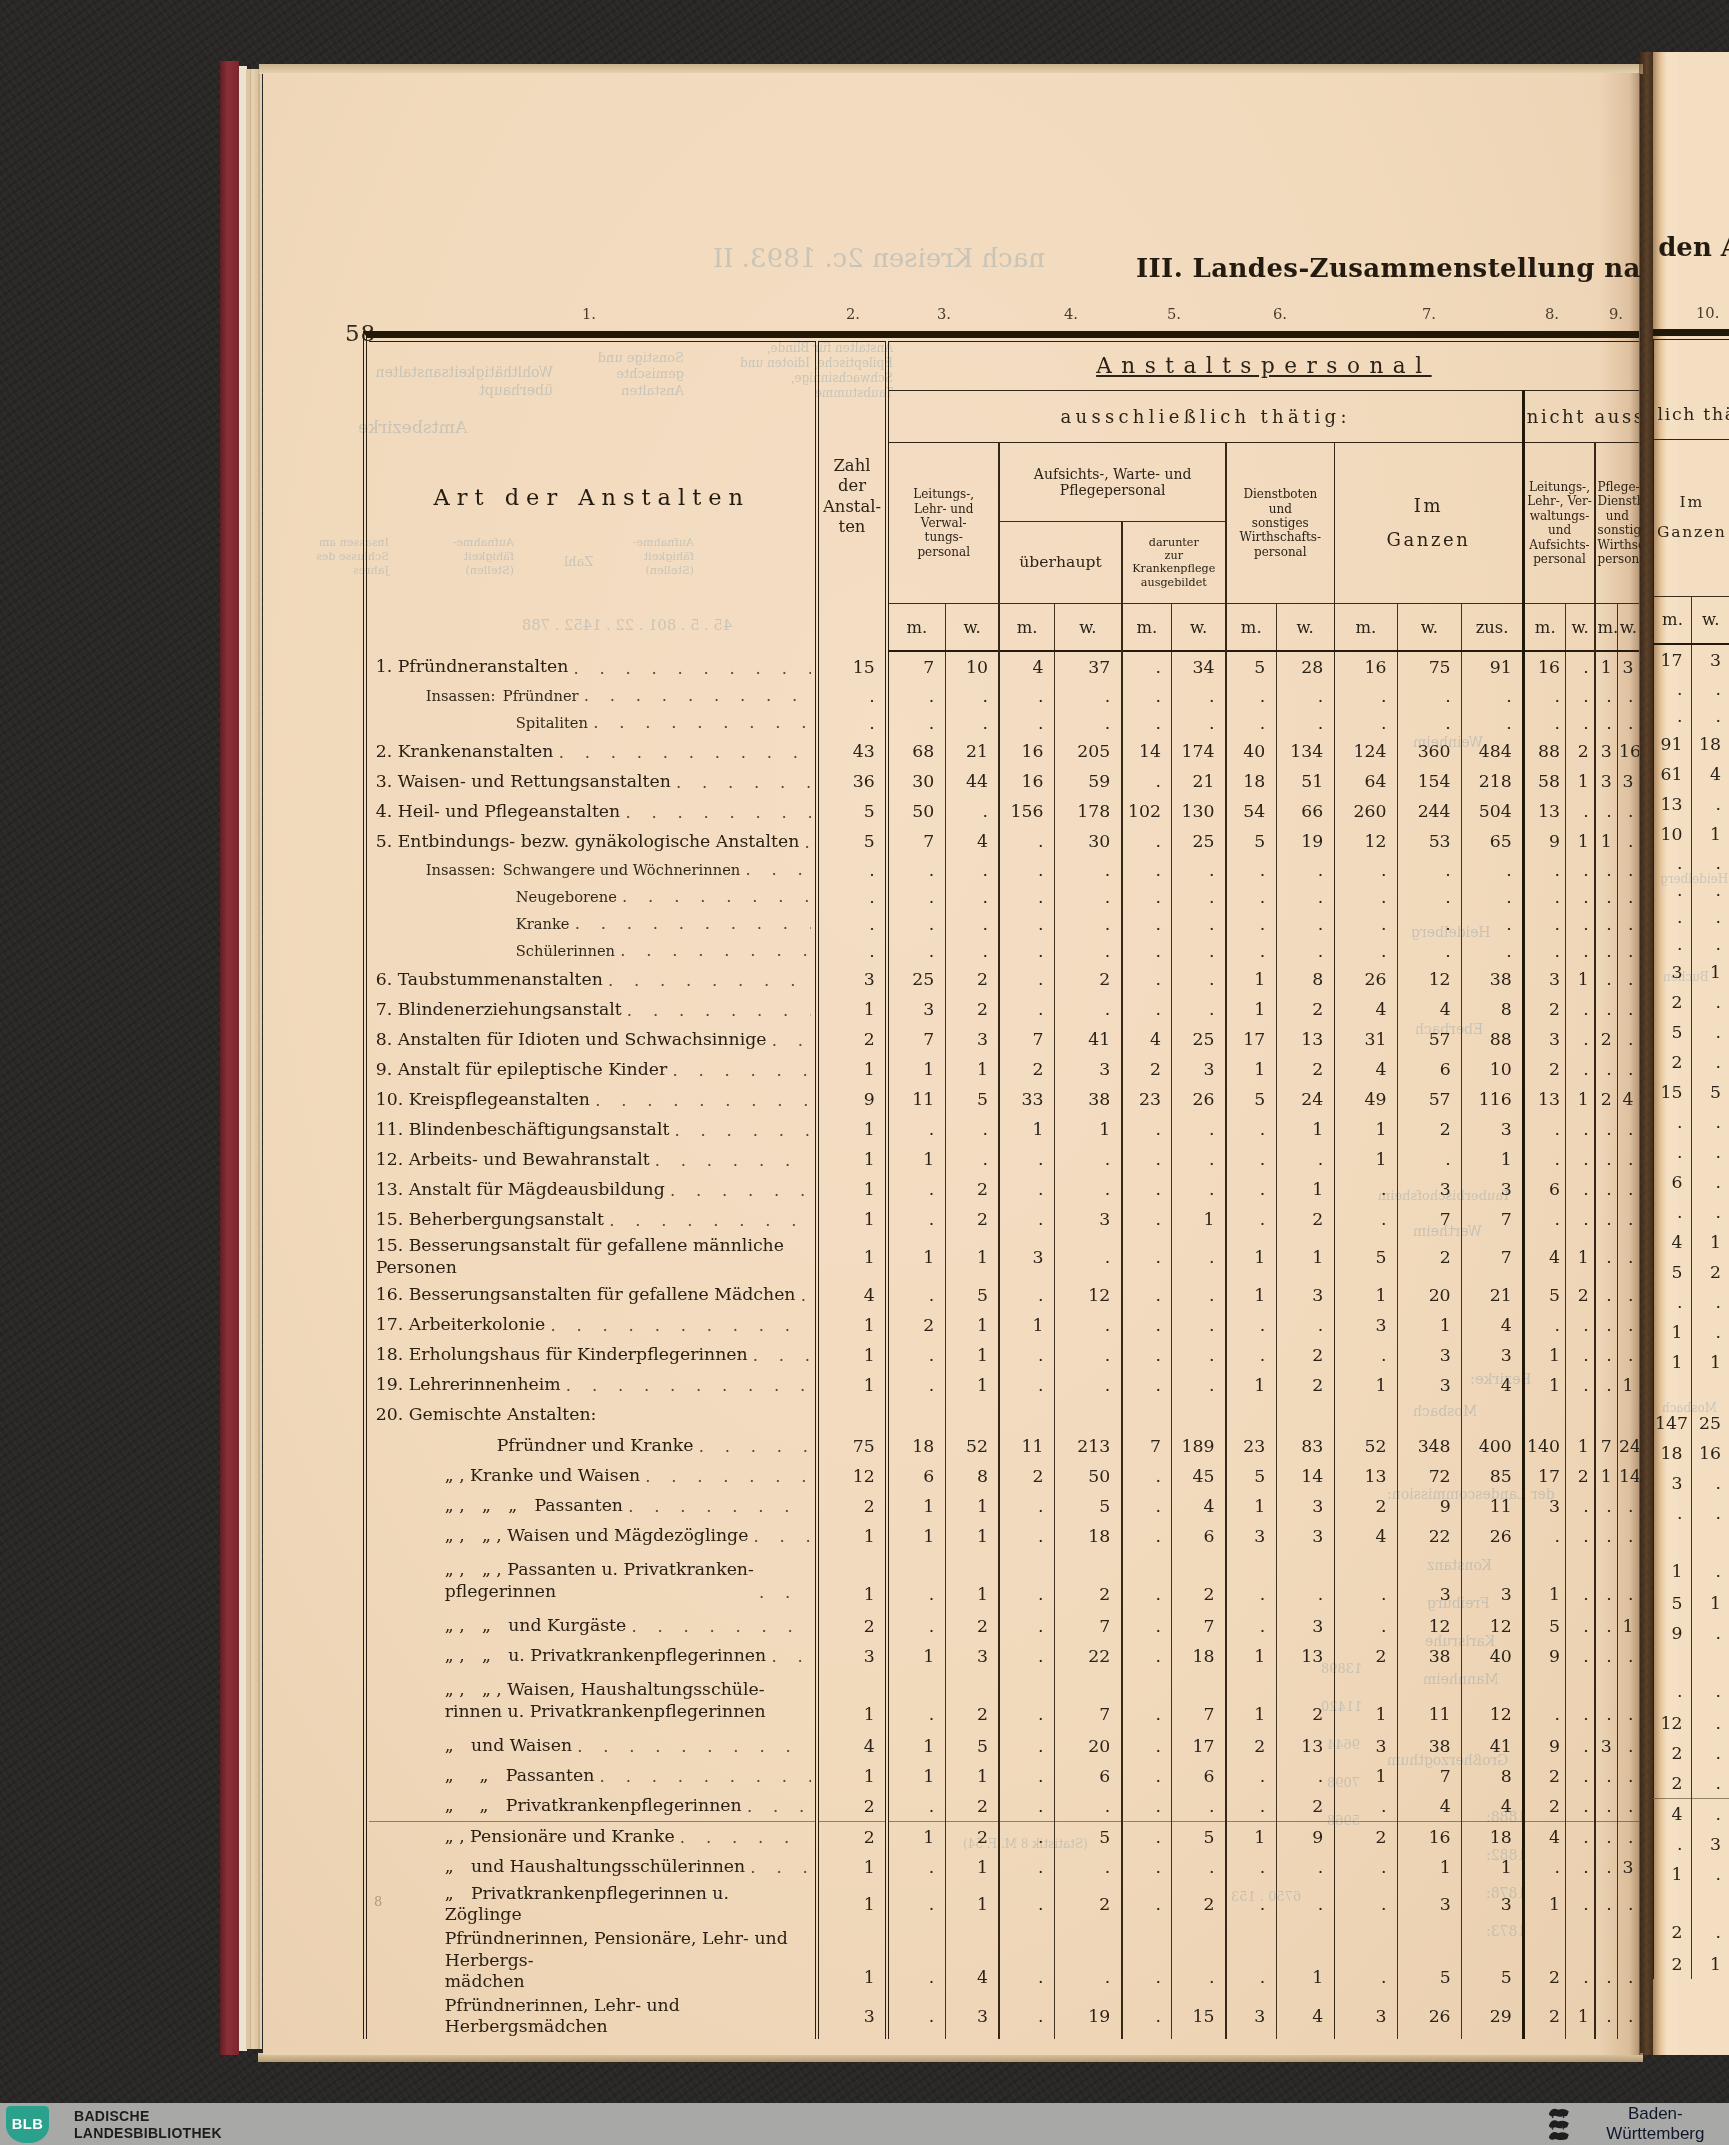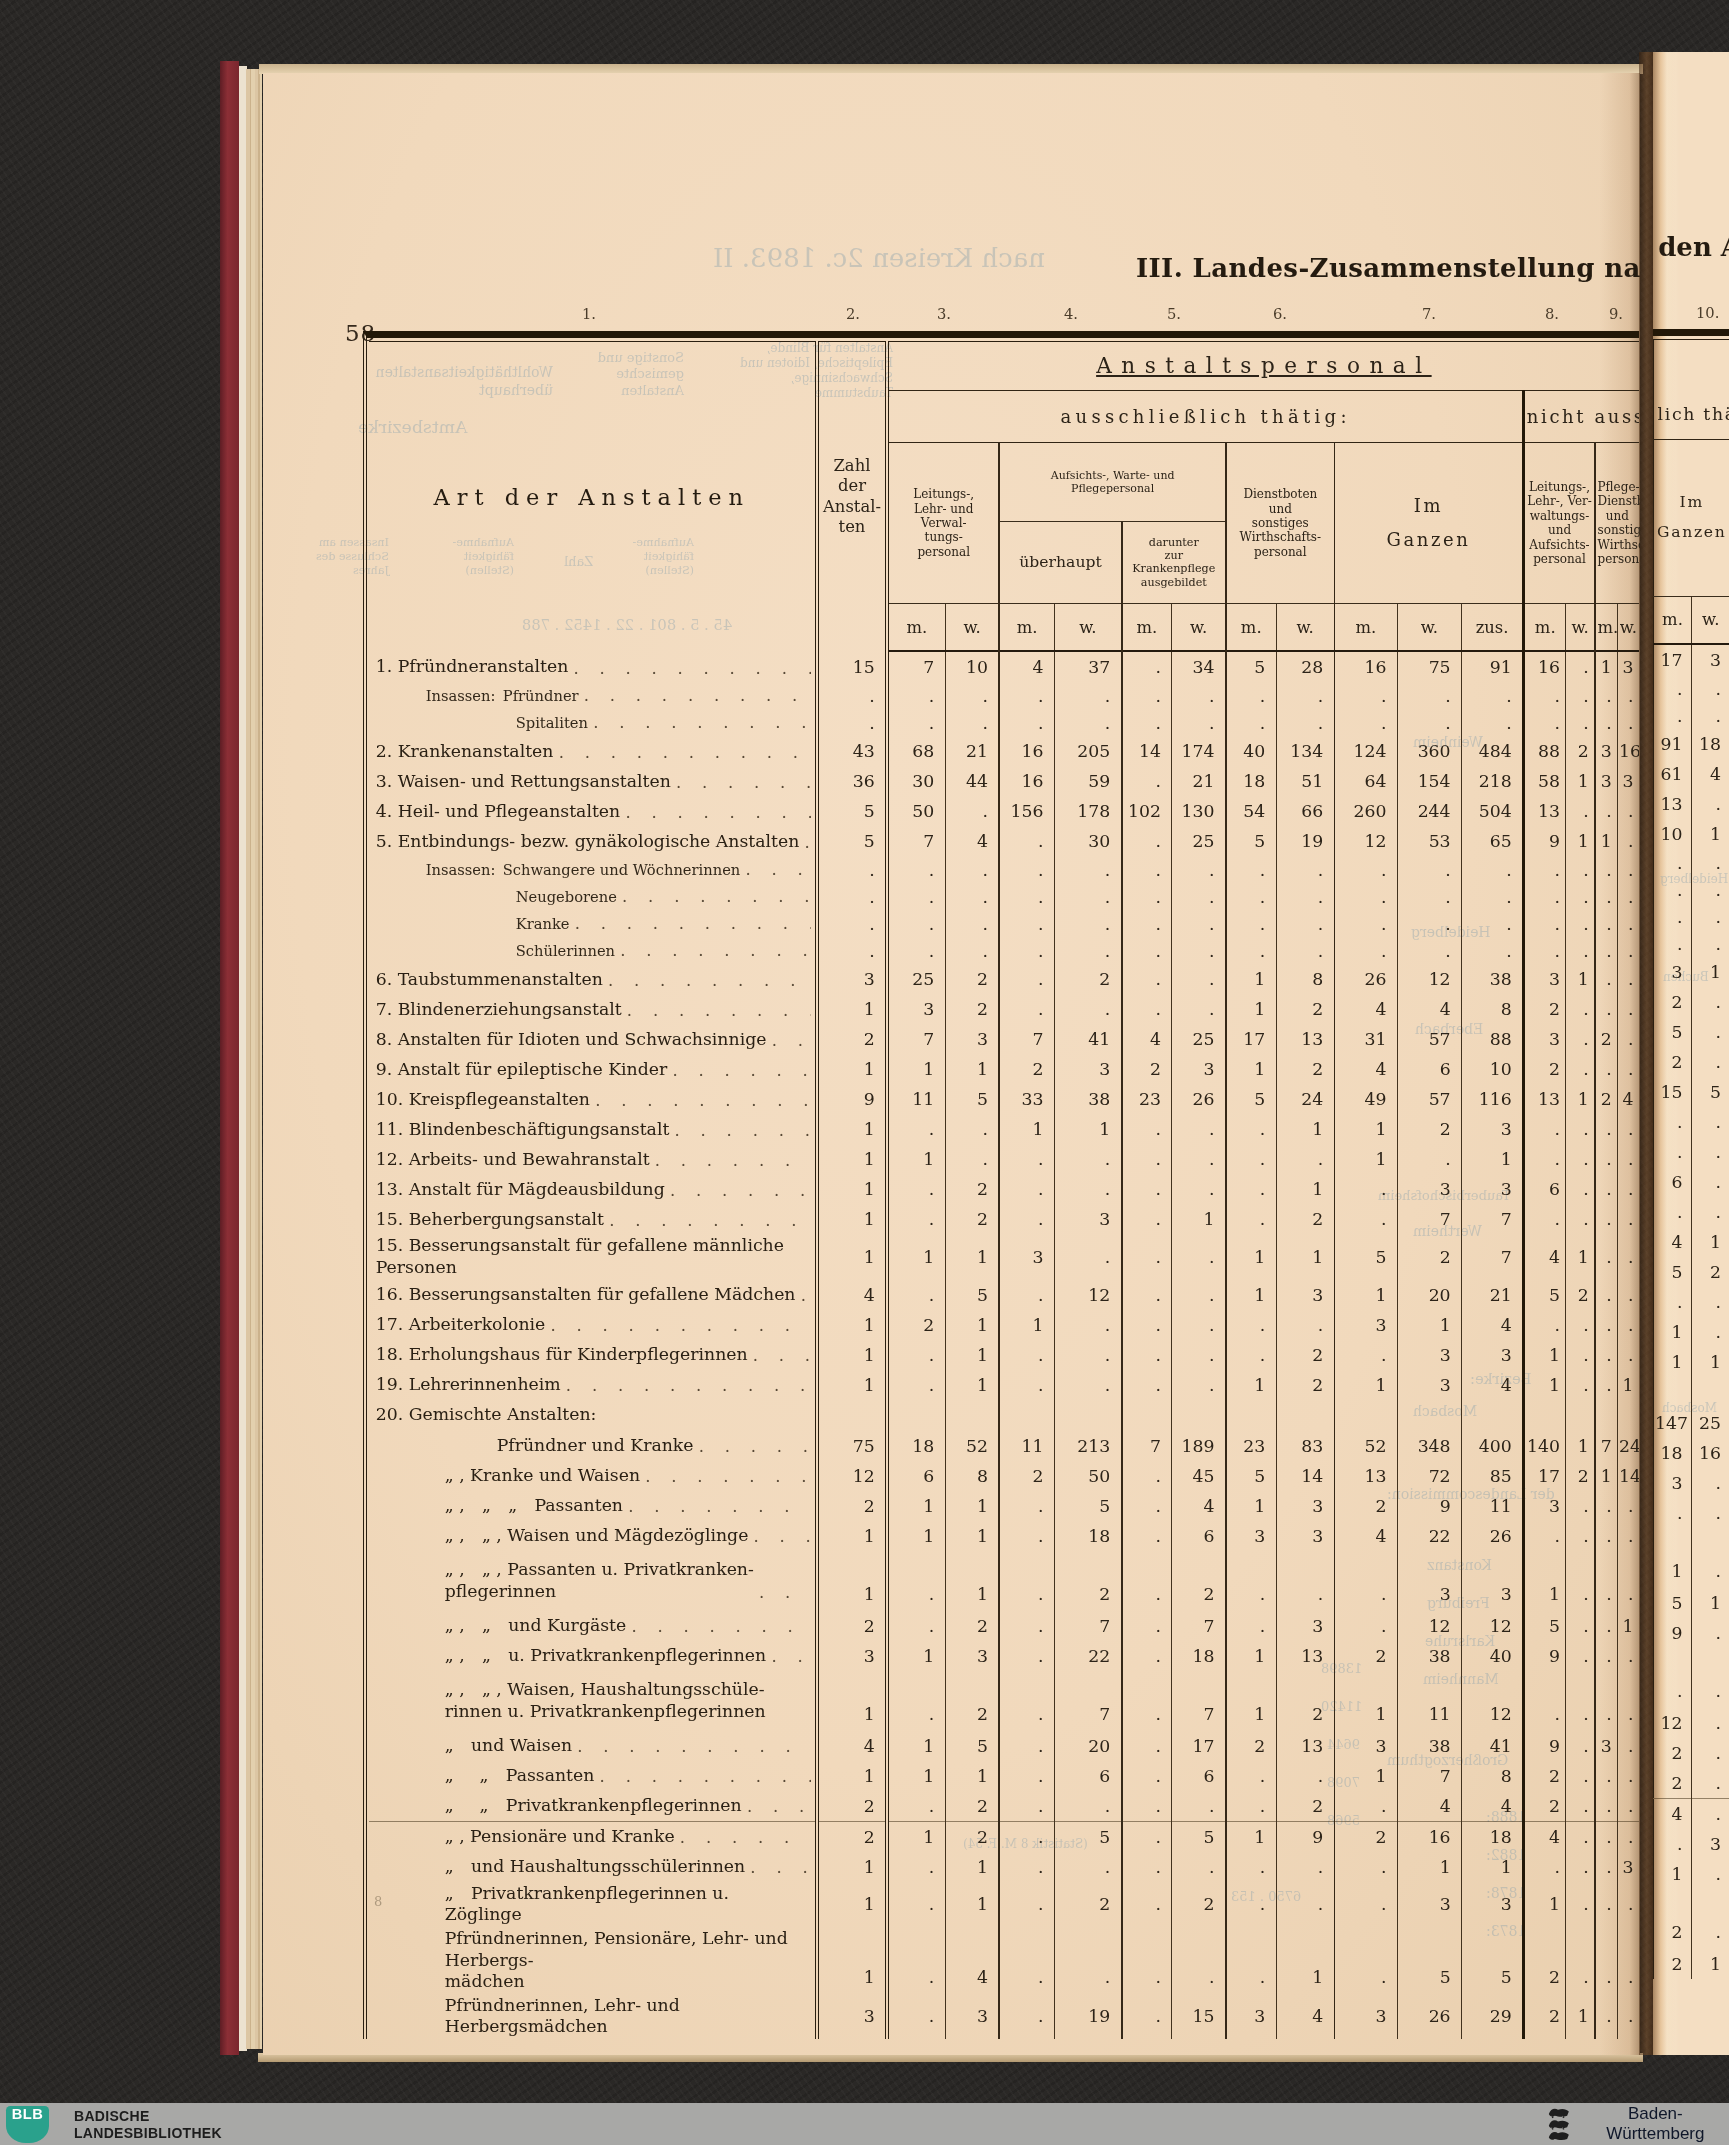--- a/index.html
+++ b/index.html
@@ -63,21 +63,21 @@
   .hr0 th{height:45px;} .hr1 th{height:48px;margin-top:44px;} .hr2 th{height:74px;} .hr3 th{height:78px;}
   .hr4 th{height:43px;font-size:16.4px;border-top:0.9px solid #3a2d1c;border-bottom:2.2px solid #241a0e;}
   .hrIG th{height:152px;}
 
   .h-art{font-size:22.5px;letter-spacing:7px;color:#241b10;}
   .h-zahl{font-size:16.4px;line-height:1.25;}
   .h-personal{font-size:21.6px;letter-spacing:9.5px;border-bottom:1.3px solid #312515;text-decoration:underline;}
   .h-excl{font-size:18px;letter-spacing:4.3px;border-bottom:1.3px solid #312515;}
   .h-nexcl{font-size:18px;letter-spacing:2.6px;border-bottom:1.3px solid #312515;text-align:right;padding-right:0;white-space:nowrap;overflow:hidden;}
   .h-group{font-size:12px;line-height:1.2;}
-  .h-auf{font-size:11px;border-bottom:0.9px solid #3a2d1c;}
+  .h-auf{font-size:14px;border-bottom:0.9px solid #3a2d1c;}
   .h-ig{font-size:18px;letter-spacing:2.6px;line-height:1.9;}
   .h-ueb{font-size:15.6px;}
   .h-dar{font-size:11.2px;line-height:1.2;}
   .h-excl2{font-size:17.3px;letter-spacing:1.7px;border-bottom:1.3px solid #312515;text-align:left;padding-left:3.5px;white-space:nowrap;overflow:hidden;}
   .h-ig2{font-size:15.6px;letter-spacing:1.7px;line-height:1.9;}
 
   
   .blD{border-left:4.3px double #291e0f;}
   .blG{border-left:2.6px double #352818;}
   .blT{border-left:0.9px solid #42321e;}
@@ -102,21 +102,21 @@
 
   td.c-num{font-size:17.3px;text-align:right;padding-right:10.4px;white-space:nowrap;overflow:hidden;}
   td.v12,td.v13,td.v14,td.v15{padding-right:5.2px;}
   td.p0,td.p1{padding-right:8.6px;}
   tr.twoline td.c-num{vertical-align:bottom;padding-bottom:7px;}
 
   
   .footer{position:absolute;left:0;top:2103px;width:1729px;height:42px;background:#a8a8a6;
     font-family:"Liberation Sans","DejaVu Sans",sans-serif;z-index:5;}
   .blb-shield{position:absolute;left:6px;top:2.6px;width:43px;height:37px;background:#2aa18c;
-    border-radius:4.3px 4.3px 46% 46%;display:flex;align-items:flex-start;justify-content:center;}
+    border-radius:4.3px 4.3px 46% 46%;display:flex;align-items:center;justify-content:center;}
   .blb-shield span{color:#ffffff;font-weight:bold;font-size:14.7px;letter-spacing:0.4px;}
   .blb-text{position:absolute;left:74px;top:5.2px;color:#1c1c1c;font-weight:bold;font-size:14px;line-height:1.2;letter-spacing:0.3px;}
   .bw-block{position:absolute;left:1548px;top:1.7px;display:flex;align-items:center;gap:12px;height:39px;}
   .bw-text{color:#0f172a;font-size:17px;text-align:center;}
 </style>
 </head>
 <body>
 
 <div class="stage">
 

